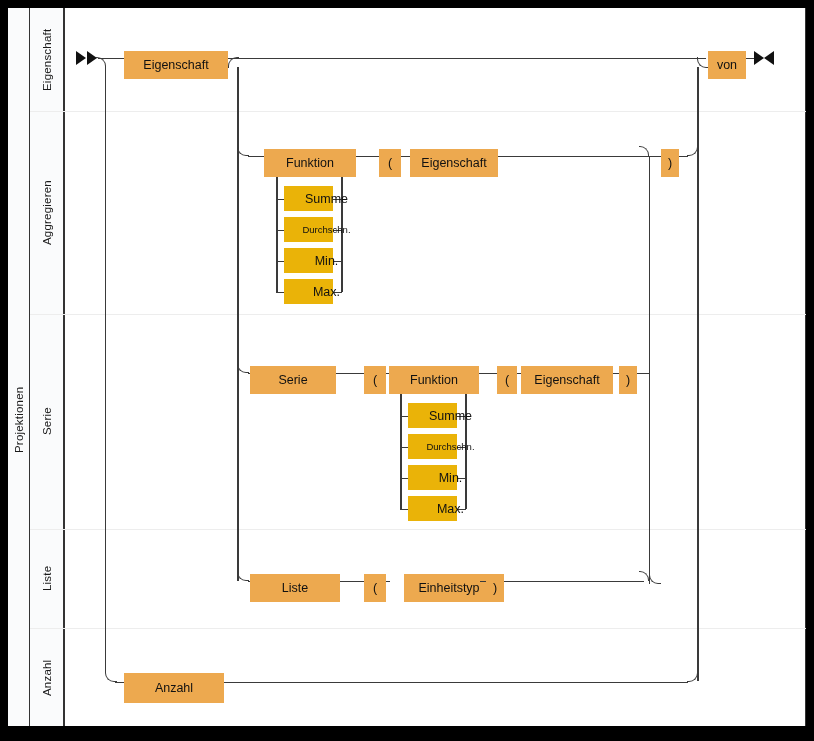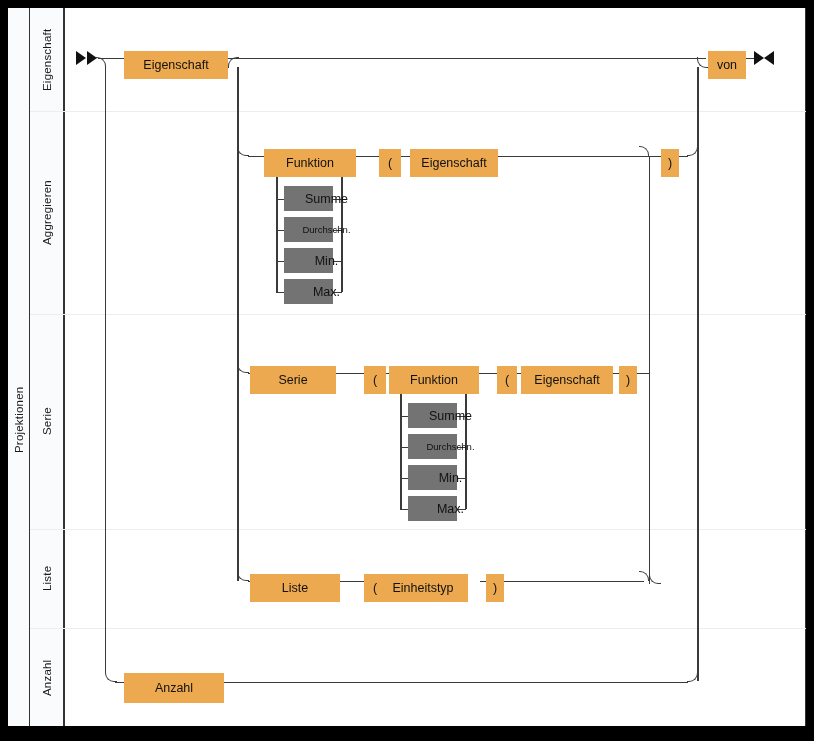--- a/index.html
+++ b/index.html
@@ -83,21 +83,21 @@
     background: #eda94f;
     color: #111111;
     font-size: 12.5px;
     display: flex;
     align-items: center;
     justify-content: center;
     box-sizing: border-box;
     white-space: nowrap;
   }
   .node.light {
-    background: #737373;
+    background: #eab308;
     padding-left: 36px;
   }
   .node.tiny {
     font-size: 9.5px;
   }
   
   .h {
     position: absolute;
     height: 1.5px;
     background: #3a3a3a;
@@ -281,21 +281,21 @@
     <div class="h" style="left:240px; top:572.5px; width:2px;"></div>
 
     <div class="node" style="left:242px; top:566px; width:90px; height:28px;">Liste</div>
 
     <div class="h" style="left:332px; top:572.5px; width:24px;"></div>
 
     <div class="node" style="left:356px; top:566px; width:22px; height:28px;">(</div>
 
     <div class="h" style="left:378px; top:572.5px; width:4px;"></div>
 
-    <div class="node" style="left:370px; top:566px; width:90px; height:28px;">Einheitstyp</div>
+    <div class="node" style="left:396px; top:566px; width:90px; height:28px;">Einheitstyp</div>
 
     <div class="h" style="left:472px; top:572.5px; width:6px;"></div>
 
     <div class="node" style="left:478px; top:566px; width:18px; height:28px;">)</div>
 
     <div class="h" style="left:496px; top:572.5px; width:140px;"></div>
     <div class="corner c-tr" style="left:631px; top:563px; width:10px; height:10px;"></div>
 
     <div class="h" style="left:107px; top:673.5px; width:9px;"></div>
 

